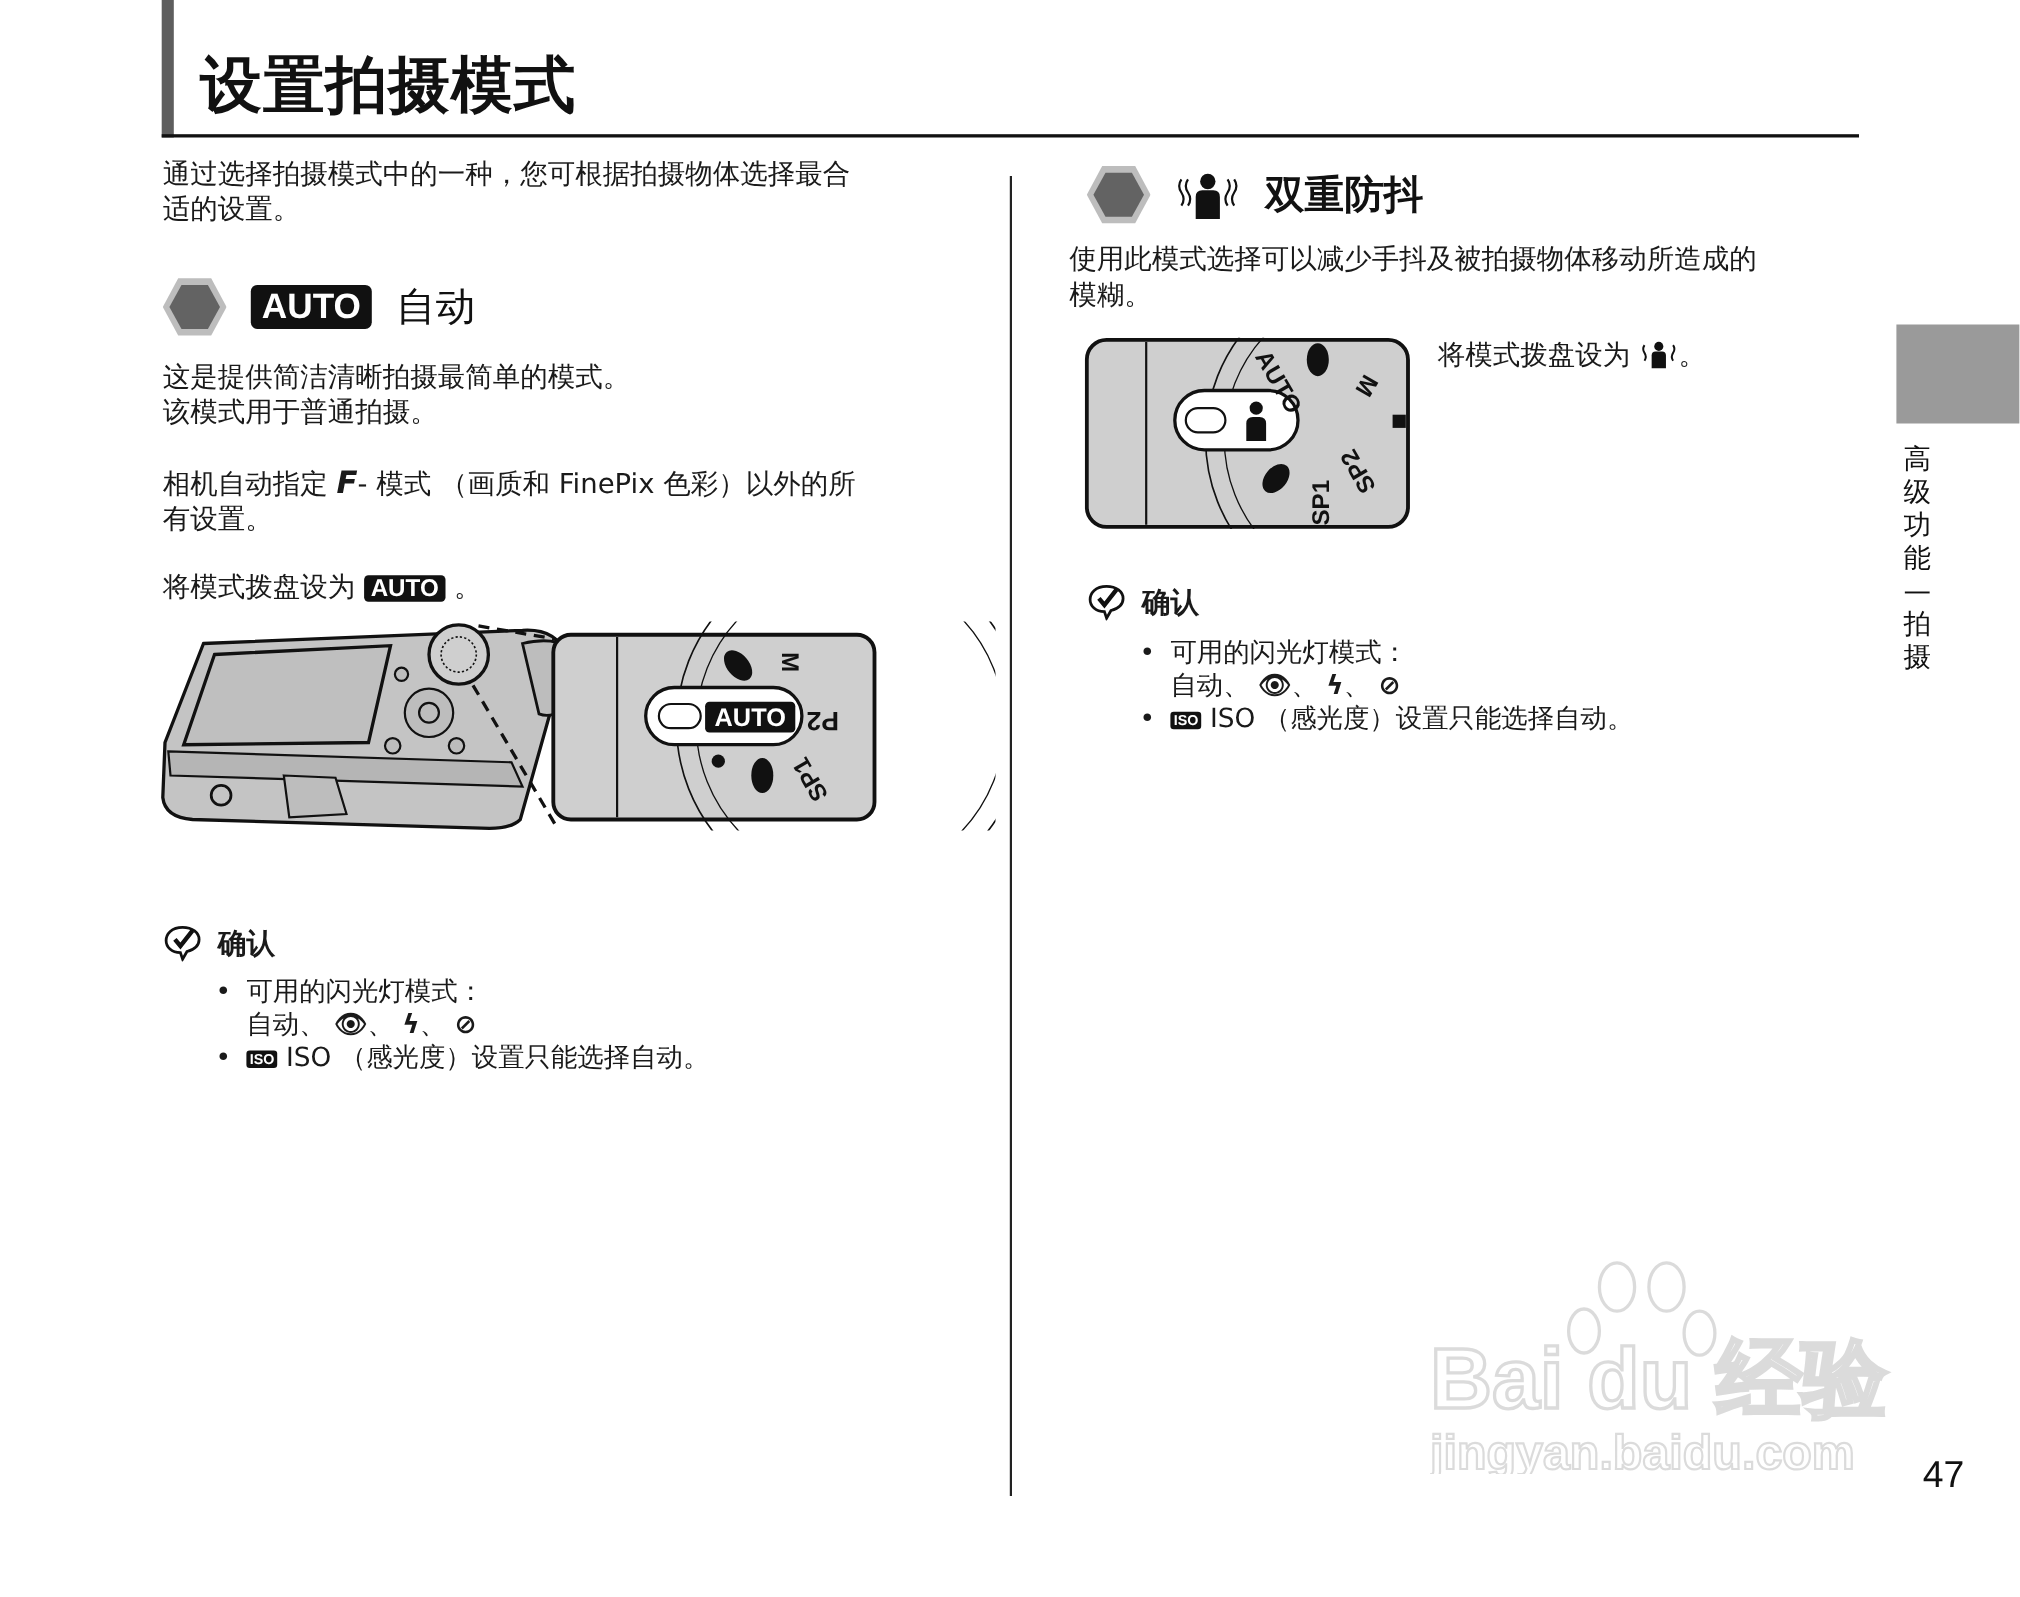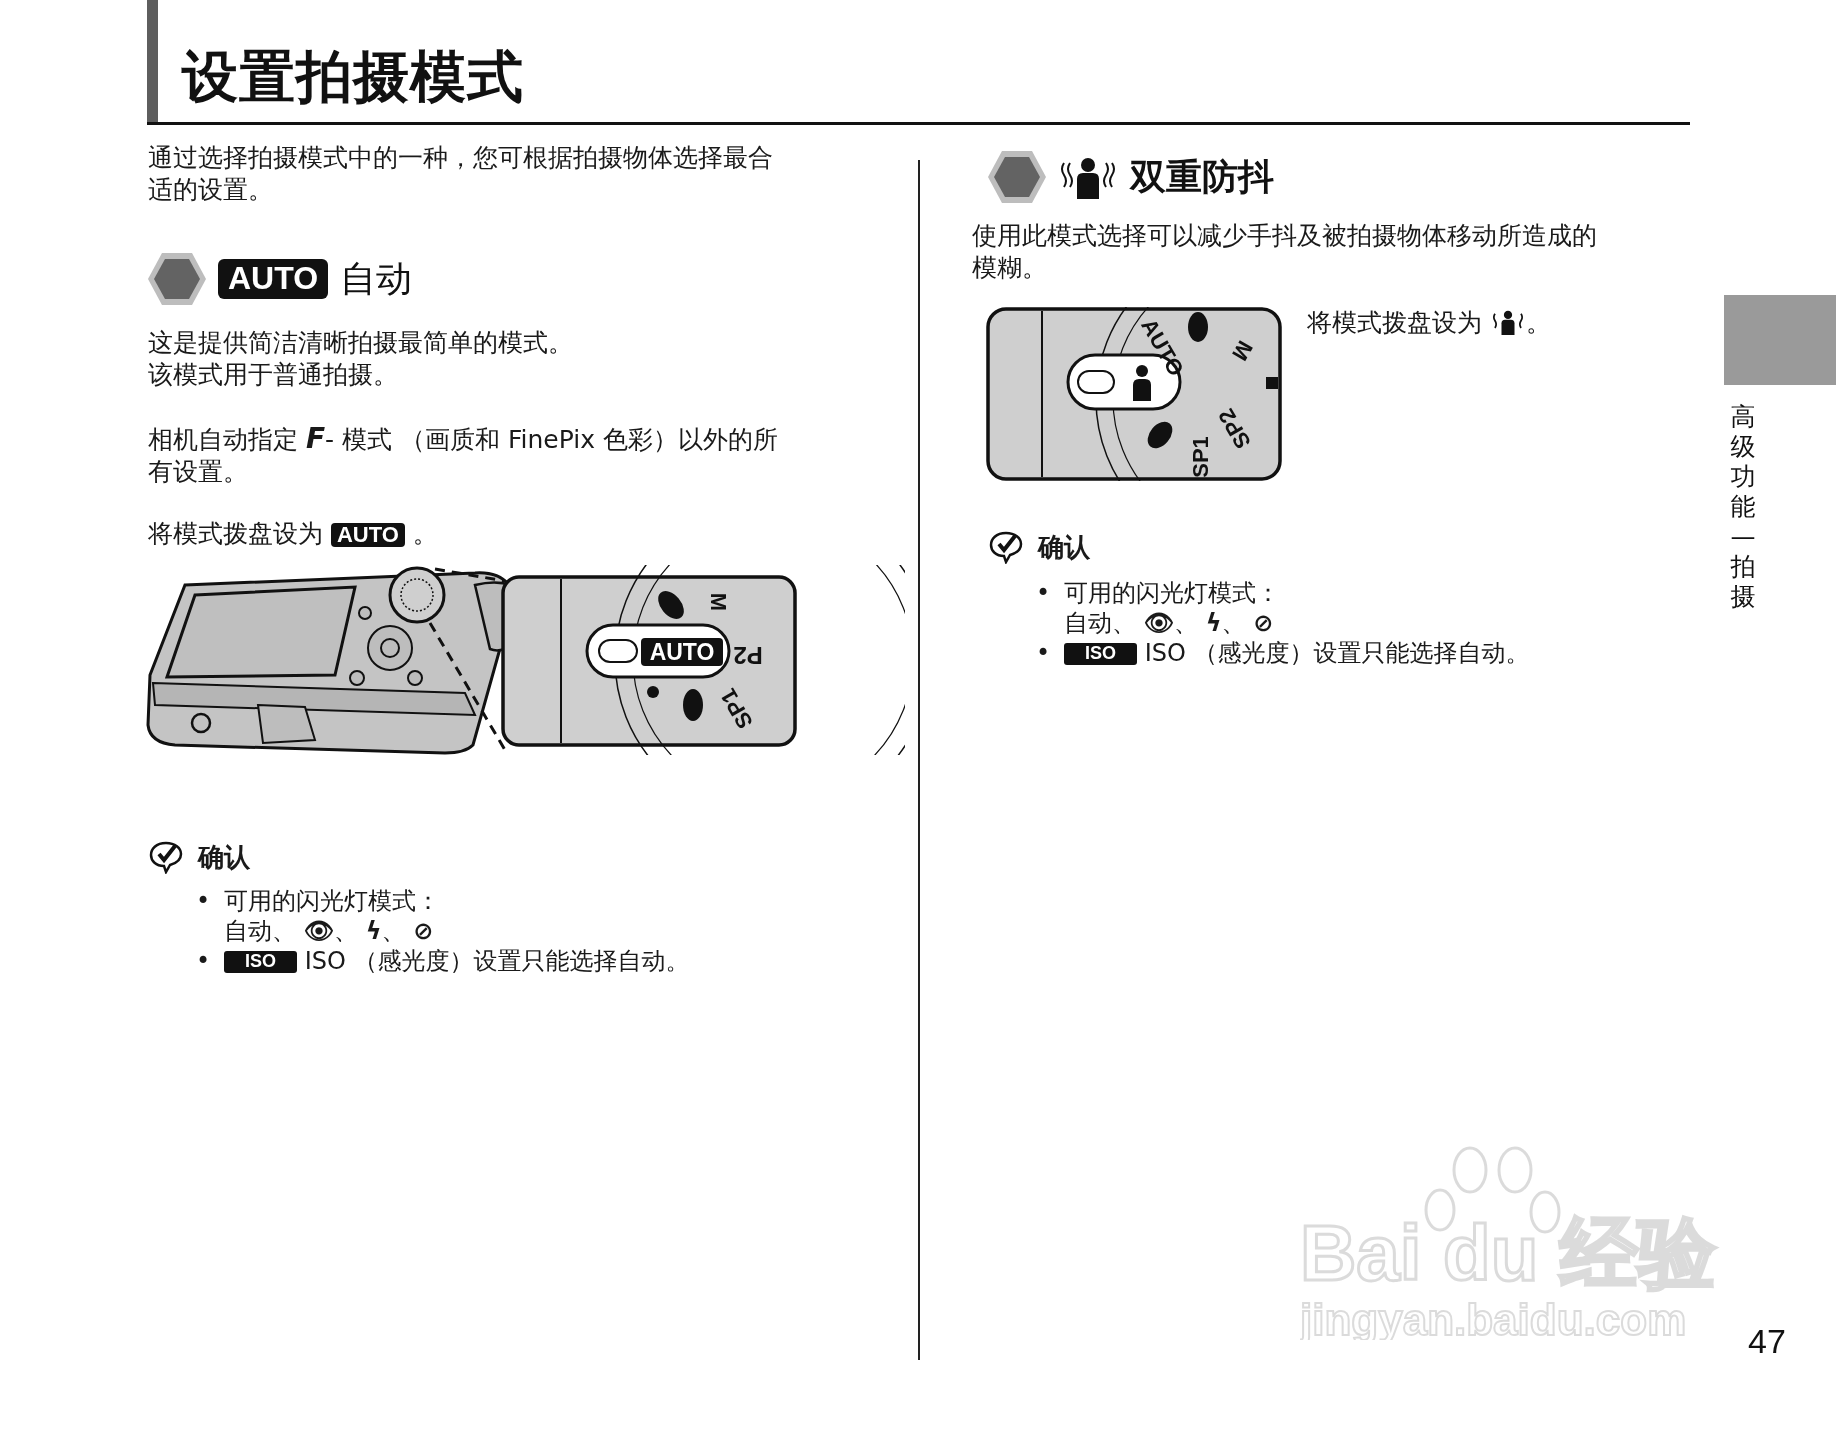--- a/index.html
+++ b/index.html
@@ -7,26 +7,26 @@
          font-family:"DejaVu Sans","Liberation Sans",sans-serif; color:#1a1a1a; }
   .abs { position:absolute; }
   .title-bar { left:147px; top:0; width:11px; height:125px; background:#5e5e5e; }
   .page-title { left:182px; top:40px; font-size:56px; font-weight:bold; letter-spacing:1px; color:#111; }
   .header-rule { left:147px; top:122px; width:1543px; height:3px; background:#111; }
   .col-divider { left:918px; top:160px; width:2px; height:1200px; background:#222; }
 
   .para { font-size:25px; line-height:32px; color:#1a1a1a; }
 
   .hex { width:58px; height:54px; }
-  .sec-head { display:flex; align-items:center; gap:12px; font-size:36px; font-weight:bold; color:#111; }
+  .sec-head { display:flex; align-items:center; gap:22px; font-size:36px; font-weight:bold; color:#111; }
   .badge { display:inline-block; background:#111; color:#fff; font-family:"Liberation Sans",sans-serif;
            font-weight:bold; border-radius:6px; padding:0 9px; line-height:1.1; }
   .badge.big { font-size:32px; padding:2px 10px; }
   .badge.small { font-size:22px; padding:0 6px; border-radius:4px; }
-  .badge.iso { font-size:18px; padding:1px 21px; border-radius:3px; vertical-align:2px; }
+  .badge.iso { font-size:13px; padding:1px 3px; border-radius:3px; vertical-align:2px; }
 
   .note-head { display:flex; align-items:flex-start; gap:14px; font-size:26px; font-weight:bold; }
   .bullets { list-style:none; margin:0; padding:0; font-size:24px; line-height:30px; }
   .bullets li { position:relative; padding-left:28px; }
   .bullets li::before { content:"•"; position:absolute; left:0; top:0; font-size:24px; }
   .glyph { display:inline-block; font-weight:bold; }
 
   .side-tab { left:1724px; top:295px; width:112px; height:90px; background:#9a9a9a; }
   .side-text { left:1728px; top:402px; width:30px; font-size:25px; line-height:30px; text-align:center; color:#111; }
   .side-text span { display:block; }

